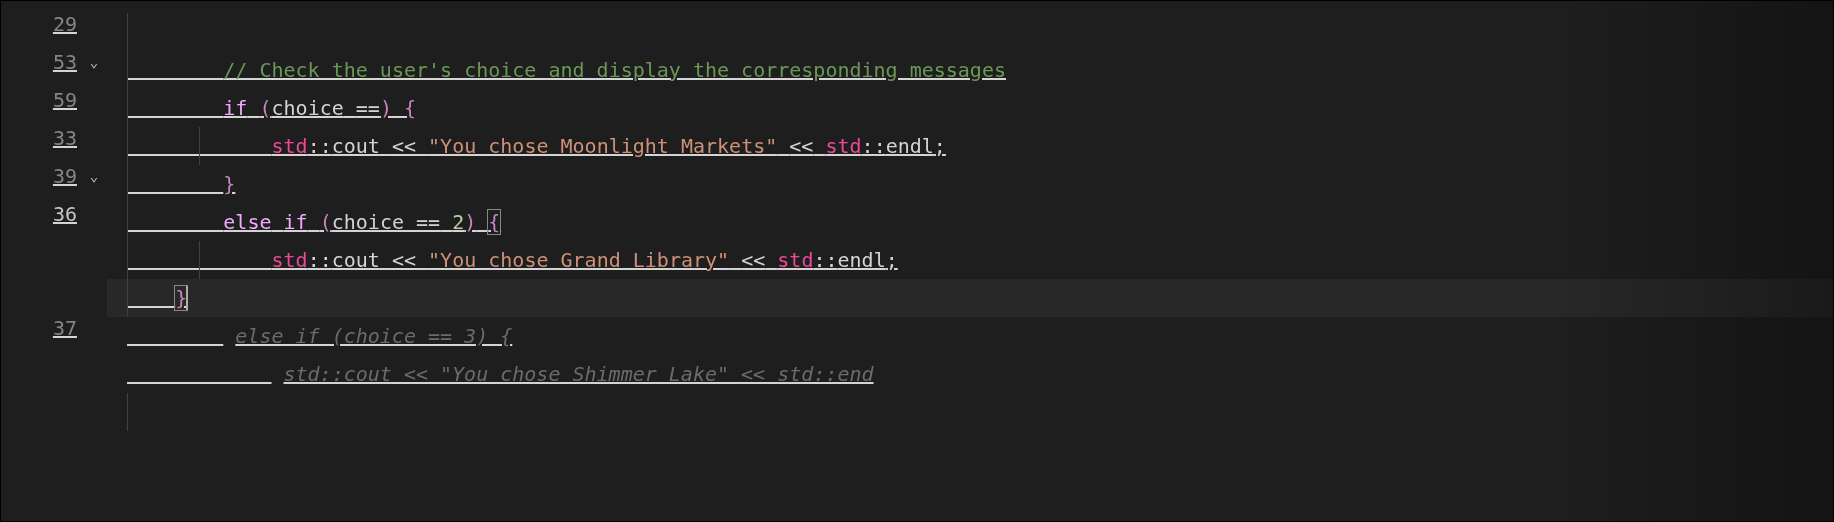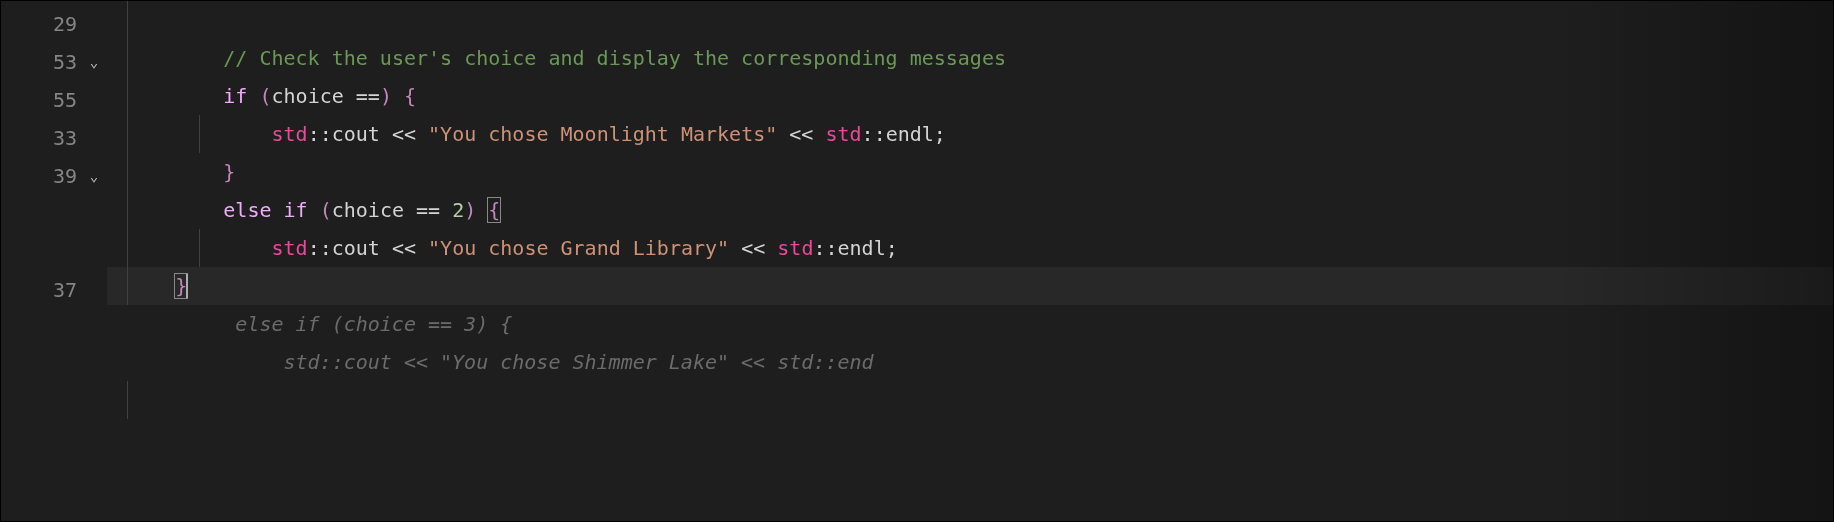--- a/index.html
+++ b/index.html
@@ -12,20 +12,21 @@
     color: #d4d4d4;
     overflow: hidden;
   }
   .editor {
     display: flex;
     width: 100%;
     height: 100vh;
     border: 1px solid #000;
     box-sizing: border-box;
     position: relative;
+    text-decoration: underline;
   }
   .gutter {
     width: 106px;
     flex-shrink: 0;
     background: #1e1e1e;
     text-align: right;
     color: #858585;
     user-select: none;
     padding-top: 4px;
     box-sizing: border-box;
@@ -44,21 +45,21 @@
     right: 4px;
     top: 50%;
     transform: translateY(-50%);
     color: #c5c5c5;
     font-size: 14px;
     width: 18px;
     text-align: center;
   }
   .code {
     flex: 1;
-    padding-top: 0;
+    padding-top: 12px;
     position: relative;
   }
   .line {
     white-space: pre;
     height: 38px;
     padding-left: 20px;
     position: relative;
   }
   .line.current {
     background: #282828;
@@ -102,23 +103,24 @@
     pointer-events: none;
   }
 </style>
 </head>
 <body>
 
 <div class="editor">
   <div class="gutter">
     <div class="gutter-row"><span>29</span></div>
     <div class="gutter-row"><span>53</span><span class="fold">⌄</span></div>
-    <div class="gutter-row"><span>55</span></div>
+    <div class="gutter-row"><span>59</span></div>
     <div class="gutter-row"><span>33</span></div>
     <div class="gutter-row"><span>39</span><span class="fold">⌄</span></div>
+    <div class="gutter-row active"><span>36</span></div>
     <div class="gutter-row"><span></span></div>
     <div class="gutter-row"><span></span></div>
     <div class="gutter-row"><span>37</span></div>
   </div>
 
   <div class="code">
 
     <div class="line"><span class="indent-guide ig1"></span></div>
 
     <div class="line"><span class="indent-guide ig1"></span><span>        </span><span class="comment">// Check the user's choice and display the corresponding messages</span></div>

